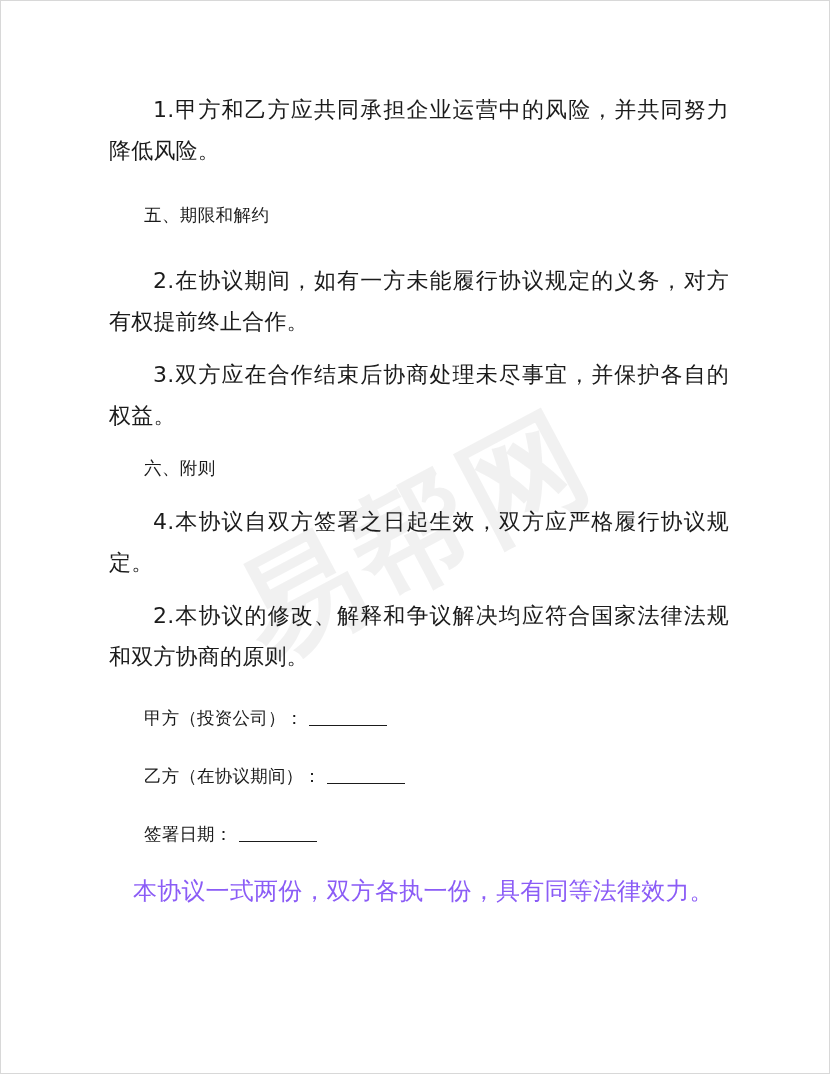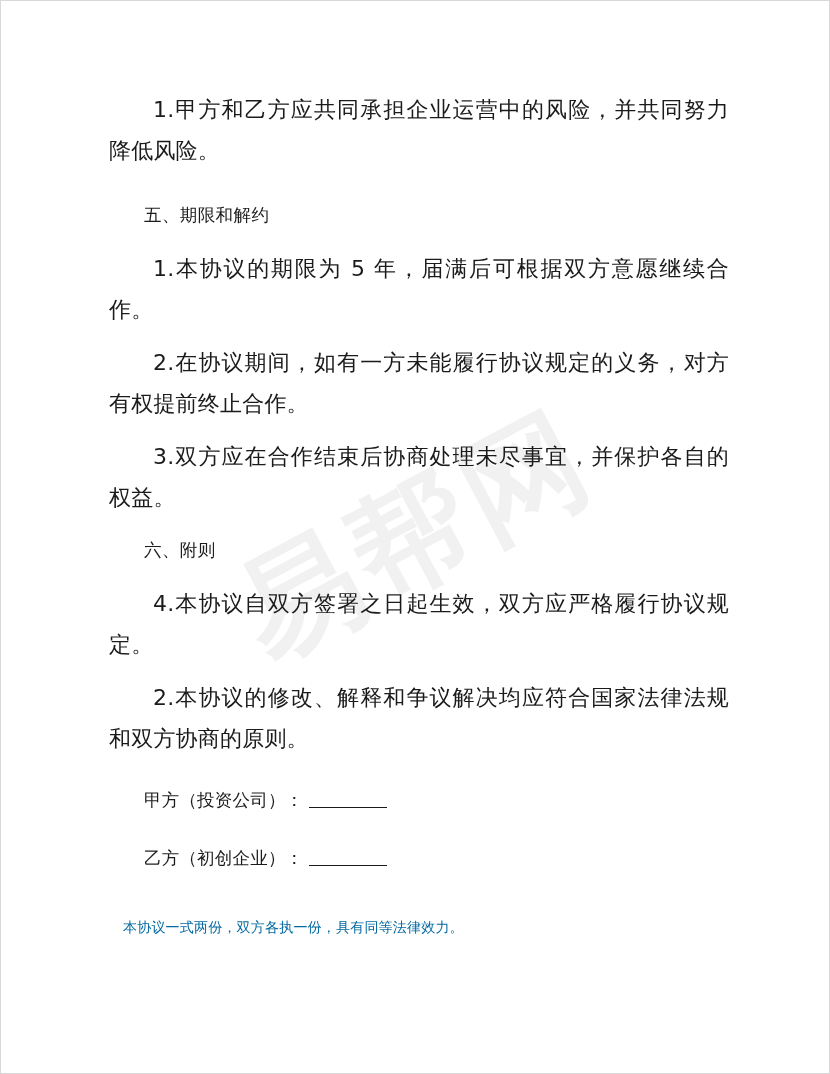--- a/index.html
+++ b/index.html
@@ -67,23 +67,23 @@
     font-size: 17.5px;
     line-height: 46px;
     color: #1b1b1b;
     text-indent: 2em;
     letter-spacing: 0.2px;
     font-family: Liberation Serif, serif;
   }
   p.tail {
     margin: 0;
     padding: 0;
-    font-size: 14px;
+    font-size: 24px;
     line-height: 44px;
-    color: #0369a1;
+    color: #8b5cf6;
     text-indent: 1em;
     letter-spacing: 0.2px;
     font-family: "DejaVu Sans", "Liberation Sans", sans-serif;
   }
   .blank {
     display: inline-block;
     min-width: 78px;
     border-bottom: 1.6px solid #1b1b1b;
     height: 1em;
     vertical-align: -2px;
@@ -102,21 +102,20 @@
   <div class="content">
 
     <p class="para">1.甲方和乙方应共同承担企业运营中的风险，并共同努力降低风险。</p>
     <div class="gap-sm"></div>
 
     <div class="gap-sm"></div>
 
     <p class="heading">五、期限和解约</p>
     <div class="gap-sm"></div>
 
-    <p class="para">1.本协议的期限为 5 年，届满后可根据双方意愿继续合作。</p>
     <div class="gap-sm"></div>
 
     <p class="para">2.在协议期间，如有一方未能履行协议规定的义务，对方有权提前终止合作。</p>
     <div class="gap-sm"></div>
 
     <p class="para">3.双方应在合作结束后协商处理未尽事宜，并保护各自的权益。</p>
     <div class="gap-sm"></div>
 
     <p class="heading">六、附则</p>
     <div class="gap-sm"></div>
@@ -126,24 +125,27 @@
 
     <p class="para">2.本协议的修改、解释和争议解决均应符合国家法律法规和双方协商的原则。</p>
     <div class="gap-md"></div>
 
     <p class="sign">
       <span>甲方（投资公司）：</span><span class="blank"></span>
     </p>
     <div class="gap-sm"></div>
 
     <p class="sign">
-      <span>乙方（初创企业）：</span><span class="blank"></span>
+      <span>乙方（在协议期间）：</span><span class="blank"></span>
     </p>
     <div class="gap-sm"></div>
 
+    <p class="sign">
+      <span>签署日期：</span><span class="blank"></span>
+    </p>
     <div class="gap-sm"></div>
 
     <p class="tail">本协议一式两份，双方各执一份，具有同等法律效力。</p>
     <div class="gap-sm"></div>
 
 
   </div>
 </div>
 
 </body></html>

